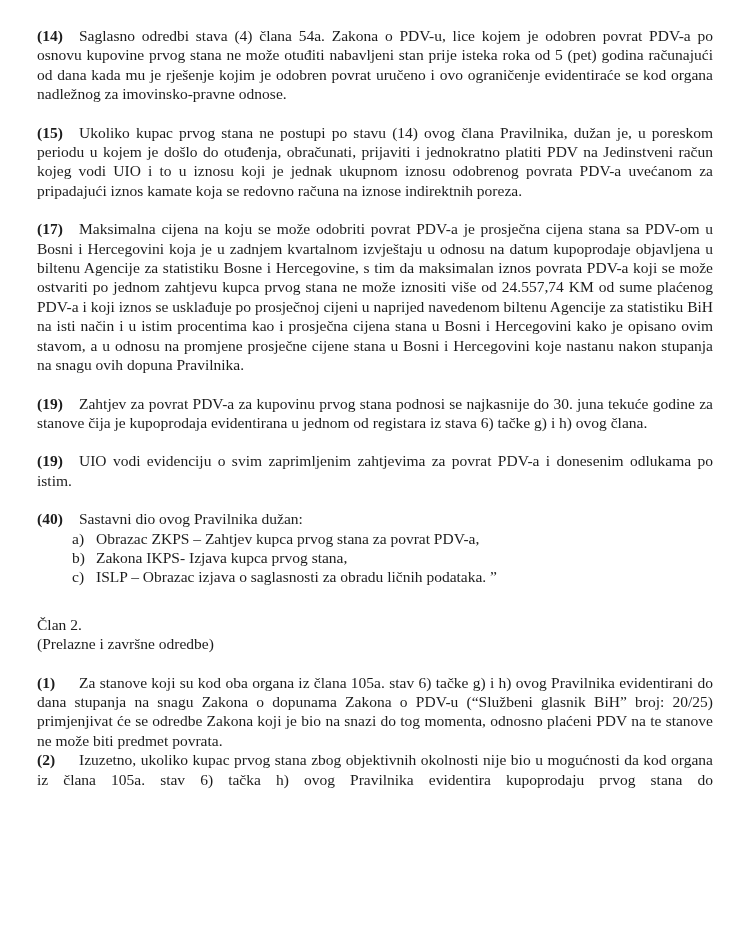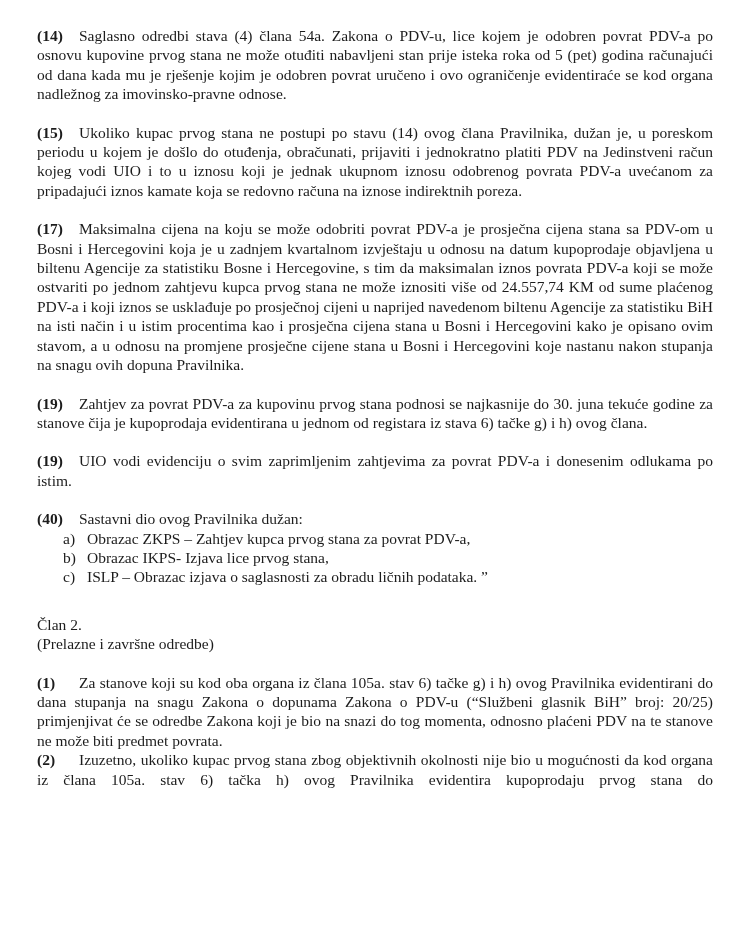--- a/index.html
+++ b/index.html
@@ -32,21 +32,21 @@
     display: inline-block;
     min-width: 42px;
   }
   .para.tight {
     margin-bottom: 0;
   }
   .list {
     margin: 0 0 19px 0;
   }
   .list-item {
-    margin-left: 26px;
+    margin-left: 35px;
     font-size: 15.5px;
     line-height: 19.4px;
   }
   .list-item .marker {
     display: inline-block;
     min-width: 24px;
   }
   .heading {
     margin: 28px 0 19px 0;
     font-size: 15.5px;
@@ -70,21 +70,21 @@
   <p class="para"><span class="num">(17)</span><span>Maksimalna cijena na koju se može odobriti povrat PDV-a je prosječna cijena stana sa PDV-om u Bosni i Hercegovini koja je u zadnjem kvartalnom izvještaju u odnosu na datum kupoprodaje objavljena u biltenu Agencije za statistiku Bosne i Hercegovine, s tim da maksimalan iznos povrata PDV-a koji se može ostvariti po jednom zahtjevu kupca prvog stana ne može iznositi više od 24.557,74 KM od sume plaćenog PDV-a i koji iznos se usklađuje po prosječnoj cijeni u naprijed navedenom biltenu Agencije za statistiku BiH na isti način i u istim procentima kao i prosječna cijena stana u Bosni i Hercegovini kako je opisano ovim stavom, a u odnosu na promjene prosječne cijene stana u Bosni i Hercegovini koje nastanu nakon stupanja na snagu ovih dopuna Pravilnika.</span></p>
 
   <p class="para"><span class="num">(19)</span><span>Zahtjev za povrat PDV-a za kupovinu prvog stana podnosi se najkasnije do 30. juna tekuće godine za stanove čija je kupoprodaja evidentirana u jednom od registara iz stava 6) tačke g) i h) ovog člana.</span></p>
 
   <p class="para"><span class="num">(19)</span><span>UIO vodi evidenciju o svim zaprimljenim zahtjevima za povrat PDV-a i donesenim odlukama po istim.</span></p>
 
   <p class="para tight"><span class="num">(40)</span><span>Sastavni dio ovog Pravilnika dužan:</span></p>
 
   <div class="list">
     <div class="list-item"><span class="marker">a)</span><span>Obrazac ZKPS – Zahtjev kupca prvog stana za povrat PDV-a,</span></div>
-    <div class="list-item"><span class="marker">b)</span><span>Obrazac IKPS- Izjava lice prvog stana,</span></div>
+    <div class="list-item"><span class="marker">b)</span><span>Zakona IKPS- Izjava kupca prvog stana,</span></div>
     <div class="list-item"><span class="marker">c)</span><span>ISLP – Obrazac izjava o saglasnosti za obradu ličnih podataka. ”</span></div>
   </div>
 
   <div class="heading">
     <div>Član 2.</div>
     <div>(Prelazne i završne odredbe)</div>
   </div>
 
   <p class="para tight"><span class="num">(1)</span><span>Za stanove koji su kod oba organa iz člana 105a. stav 6) tačke g) i h) ovog Pravilnika evidentirani do dana stupanja na snagu Zakona o dopunama Zakona o PDV-u (“Službeni glasnik BiH” broj: 20/25) primjenjivat će se odredbe Zakona koji je bio na snazi do tog momenta, odnosno plaćeni PDV na te stanove ne može biti predmet povrata.</span></p>
 

